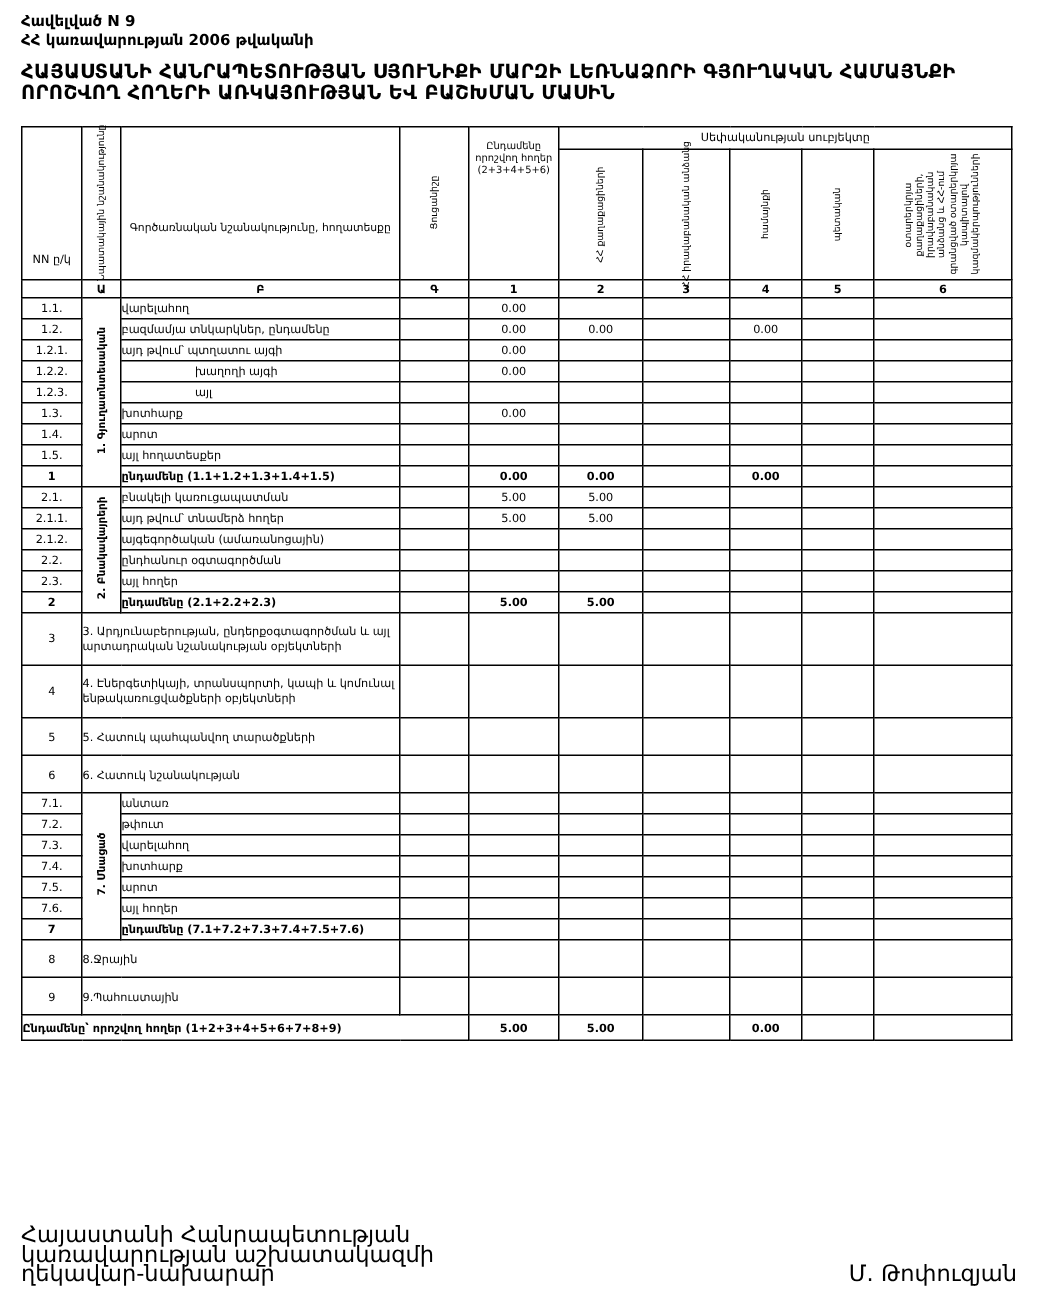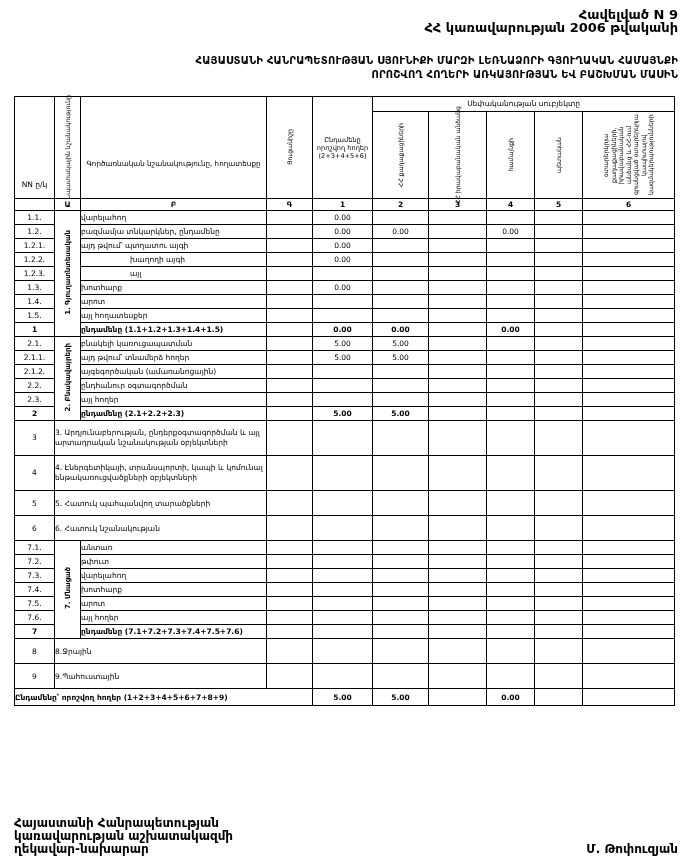--- a/index.html
+++ b/index.html
@@ -6,30 +6,30 @@
   body{
     width:692px;height:866px;
     background:#ffffff;
     font-family:"DejaVu Sans", sans-serif;
     color:#000;
     -webkit-font-smoothing:none;
   }
   .page{position:relative;width:692px;height:866px;box-sizing:border-box;padding:6px 14px 0 14px;}
 
   
-  .hdr{text-align:right;font-size:13px;line-height:13px;font-weight:bold;margin-top:2px;}
+  .hdr{font-size:10px;line-height:13px;font-weight:bold;margin-top:2px;}
   .hdr div{white-space:nowrap;}
 
   .doc-title{
     text-align:center;font-size:11px;font-weight:bold;letter-spacing:3px;
     margin-top:14px;
   }
   .doc-sub{
-    text-align:right;font-size:10px;font-weight:bold;line-height:14px;
-    margin-top:20px;letter-spacing:.2px;
+    text-align:left;font-size:13px;font-weight:bold;line-height:14px;
+    margin-top:8px;letter-spacing:.2px;
   }
 
   
   table.main{
     border-collapse:collapse;width:660px;margin-top:14px;
     table-layout:fixed;
   }
   table.main td, table.main th{
     border:1px solid #000;
     font-size:7.5px;
@@ -70,21 +70,21 @@
   .sec-row td{font-size:7.2px;height:34px;padding-left:3px;line-height:10px;}
   .sec-row td.r-no{text-align:center;padding-left:0;}
   .tall td{height:24px;}
   .total-row td{font-weight:bold;}
   .grand td{font-weight:bold;font-size:7.4px;height:16px;}
 
   
   .footer{
     position:absolute;left:14px;right:14px;bottom:10px;
     display:flex;justify-content:space-between;align-items:flex-end;
-    font-size:12px;font-weight:bold;line-height:13px;
+    font-size:15px;font-weight:normal;line-height:13px;
   }
   .footer .left div{white-space:nowrap;}
 </style>
 </head>
 <body>
 
 <div class="page">
 
   <div class="hdr">
     <div>Հավելված N 9</div>
@@ -126,21 +126,21 @@
         <div style="height:86px;display:flex;align-items:center;justify-content:center;">
               <span style="font-size:7.2px;margin-top:32px;">Գործառնական նշանակությունը, հողատեսքը</span>
             </div>
       </td>
       <td rowspan="2" class="hcell">
         <div class="vert-wrap">
               <span class="vert">Ցուցանիշը</span>
             </div>
       </td>
       <td rowspan="2" class="hcell">
-        <div style="height:86px;display:flex;align-items:center;justify-content:center;">
+        <div style="height:86px;display:flex;justify-content:center;">
               <span style="font-size:6.6px;line-height:8px;">Ընդամենը որոշվող հողեր (2+3+4+5+6)</span>
             </div>
       </td>
       <td colspan="5" class="hcell" style="height:14px;">Սեփականության սուբյեկտը</td>
     </tr>
     <tr>
       <td class="hcell">
         <div class="vert-wrap">
               <span class="vert">ՀՀ քաղաքացիների</span>
             </div>

